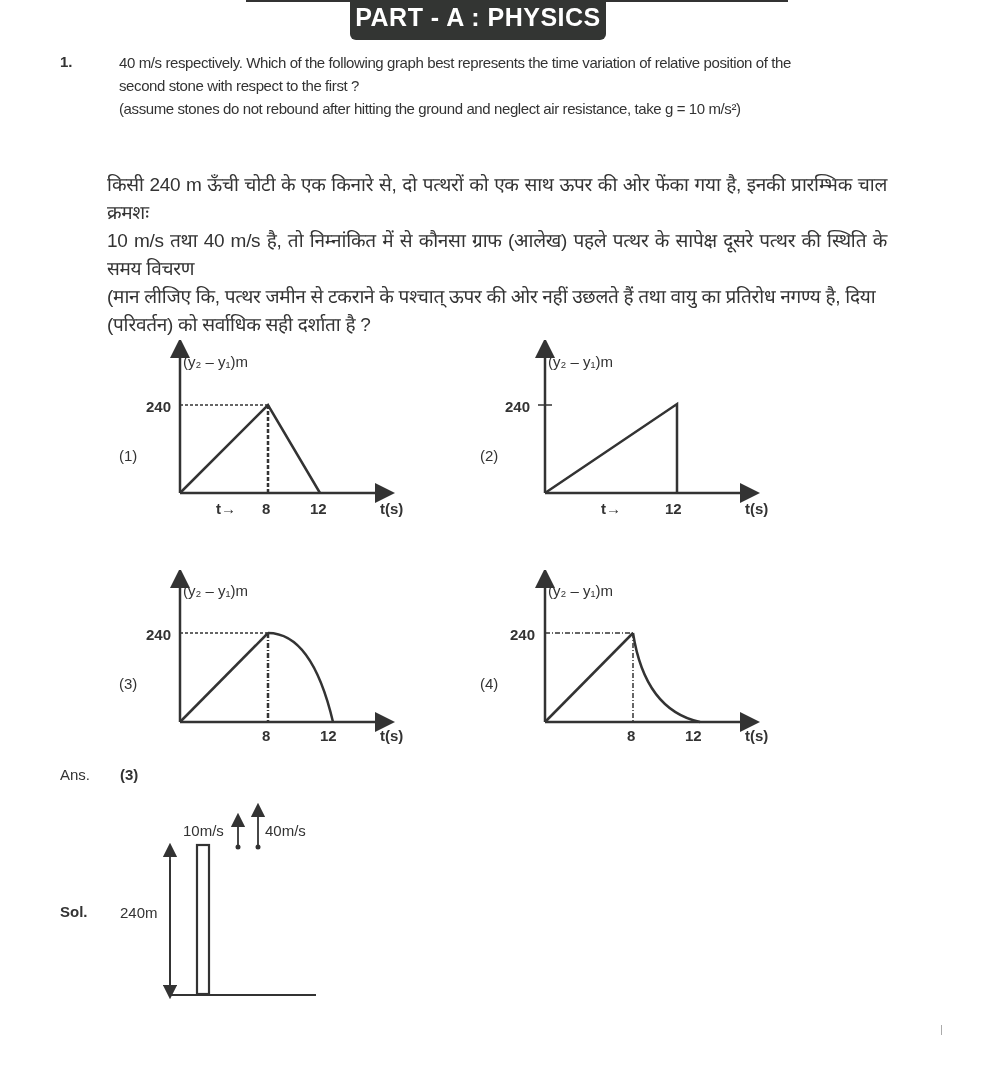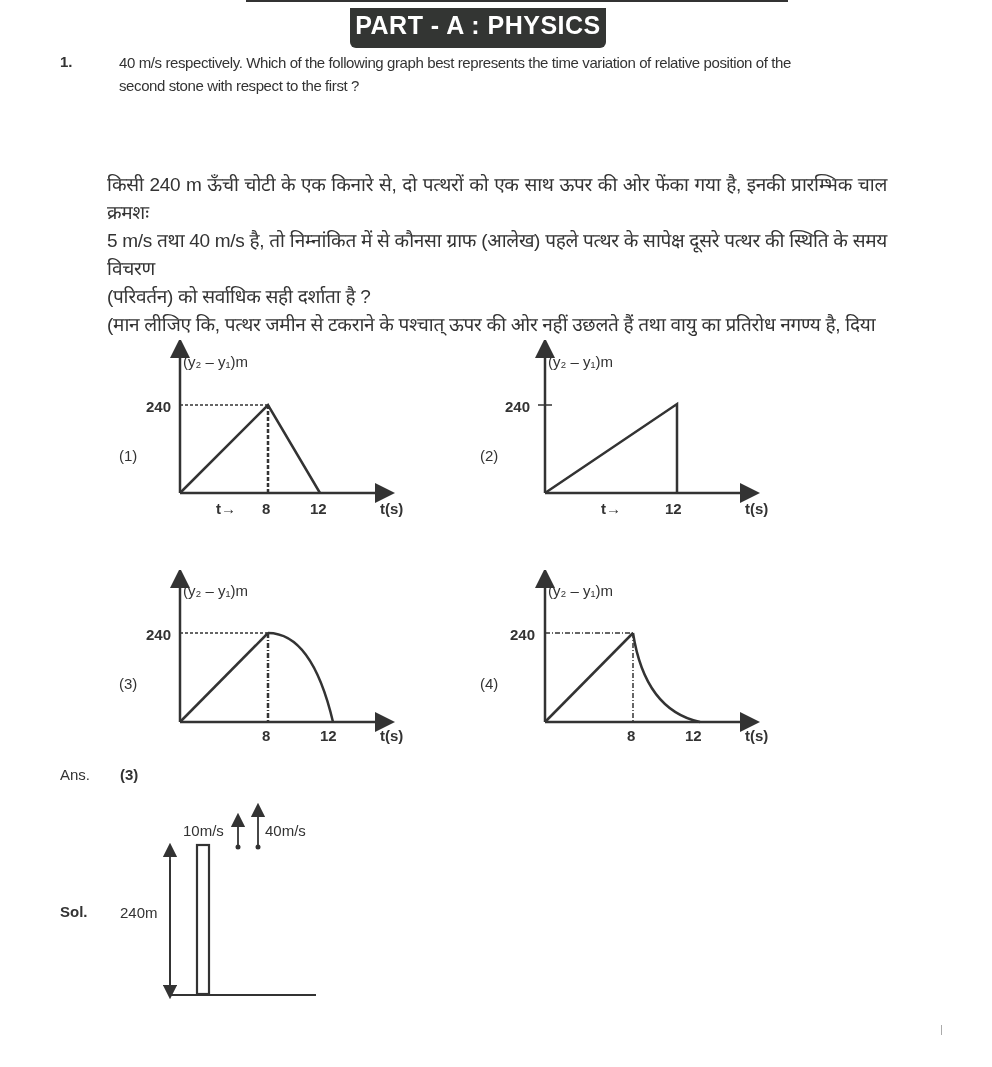--- a/index.html
+++ b/index.html
@@ -1,19 +1,19 @@
 <!DOCTYPE html>
 <html><head>
 <meta charset="utf-8">
 <style>
   html, body { margin:0; padding:0; background:#ffffff; }
   body { width:992px; height:1067px; position:relative; overflow:hidden;
          font-family:"Liberation Sans", sans-serif; color:#333333; }
   .topline { position:absolute; left:246px; top:0; width:542px; height:2px; background:#333; }
-  .part-title { position:absolute; left:350px; top:8px; width:256px; height:40px;
+  .part-title { position:absolute; left:350px; top:0; width:256px; height:40px;
                 background:#333533; color:#fff; border-radius:0 0 6px 6px;
                 font-size:25px; font-weight:bold; text-align:center; line-height:34px; letter-spacing:0.5px; }
   .qnum { position:absolute; left:60px; top:53px; font-size:15px; font-weight:bold; }
   .qtext { position:absolute; left:119px; top:51px; width:780px; font-size:15px; line-height:23px; letter-spacing:-0.4px; }
   .qtext p { margin:0; }
   .hindi { position:absolute; left:107px; top:171px; width:780px; font-size:19px; line-height:28px; letter-spacing:-0.3px; }
   .hindi p { margin:0; text-align:justify; }
   .graph { position:absolute; }
   .opt-label { position:absolute; font-size:15px; }
   svg text { font-family:"Liberation Sans", sans-serif; fill:#333; }
@@ -25,26 +25,27 @@
 </head>
 <body>
 
 <div class="topline"></div>
 <div class="part-title">PART - A : PHYSICS</div>
 
 <div class="qnum">1.</div>
 <div class="qtext">
   <p>40 m/s respectively. Which of the following graph best represents the time variation of relative position of the</p>
   <p>second stone with respect to the first ?</p>
+  <p>(assume stones do not rebound after hitting the ground and neglect air resistance, take g = 10 m/s²)</p>
 </div>
 <div class="hindi">
   <p>किसी 240 m ऊँची चोटी के एक किनारे से, दो पत्थरों को एक साथ ऊपर की ओर फेंका गया है, इनकी प्रारम्भिक चाल क्रमशः</p>
-  <p>5 m/s तथा 40 m/s है, तो निम्नांकित में से कौनसा ग्राफ (आलेख) पहले पत्थर के सापेक्ष दूसरे पत्थर की स्थिति के समय विचरण</p>
+  <p>10 m/s तथा 40 m/s है, तो निम्नांकित में से कौनसा ग्राफ (आलेख) पहले पत्थर के सापेक्ष दूसरे पत्थर की स्थिति के समय विचरण</p>
+  <p>(मान लीजिए कि, पत्थर जमीन से टकराने के पश्चात् ऊपर की ओर नहीं उछलते हैं तथा वायु का प्रतिरोध नगण्य है, दिया</p>
   <p>(परिवर्तन) को सर्वाधिक सही दर्शाता है ?</p>
-  <p>(मान लीजिए कि, पत्थर जमीन से टकराने के पश्चात् ऊपर की ओर नहीं उछलते हैं तथा वायु का प्रतिरोध नगण्य है, दिया</p>
 </div>
 
 <div class="opt-label" style="left:119px;top:447px">(1)</div>
 <svg class="graph" style="left:140px;top:340px" width="280" height="190">
   <defs>
       <marker id="ah" markerWidth="8" markerHeight="8" refX="4" refY="4" orient="auto">
         <path d="M0,0 L8,4 L0,8 z" fill="#333"></path>
       </marker>
     </defs>
   <line x1="40" y1="153" x2="40" y2="8" stroke="#333" stroke-width="2.5" marker-end="url(#ah)"></line>

